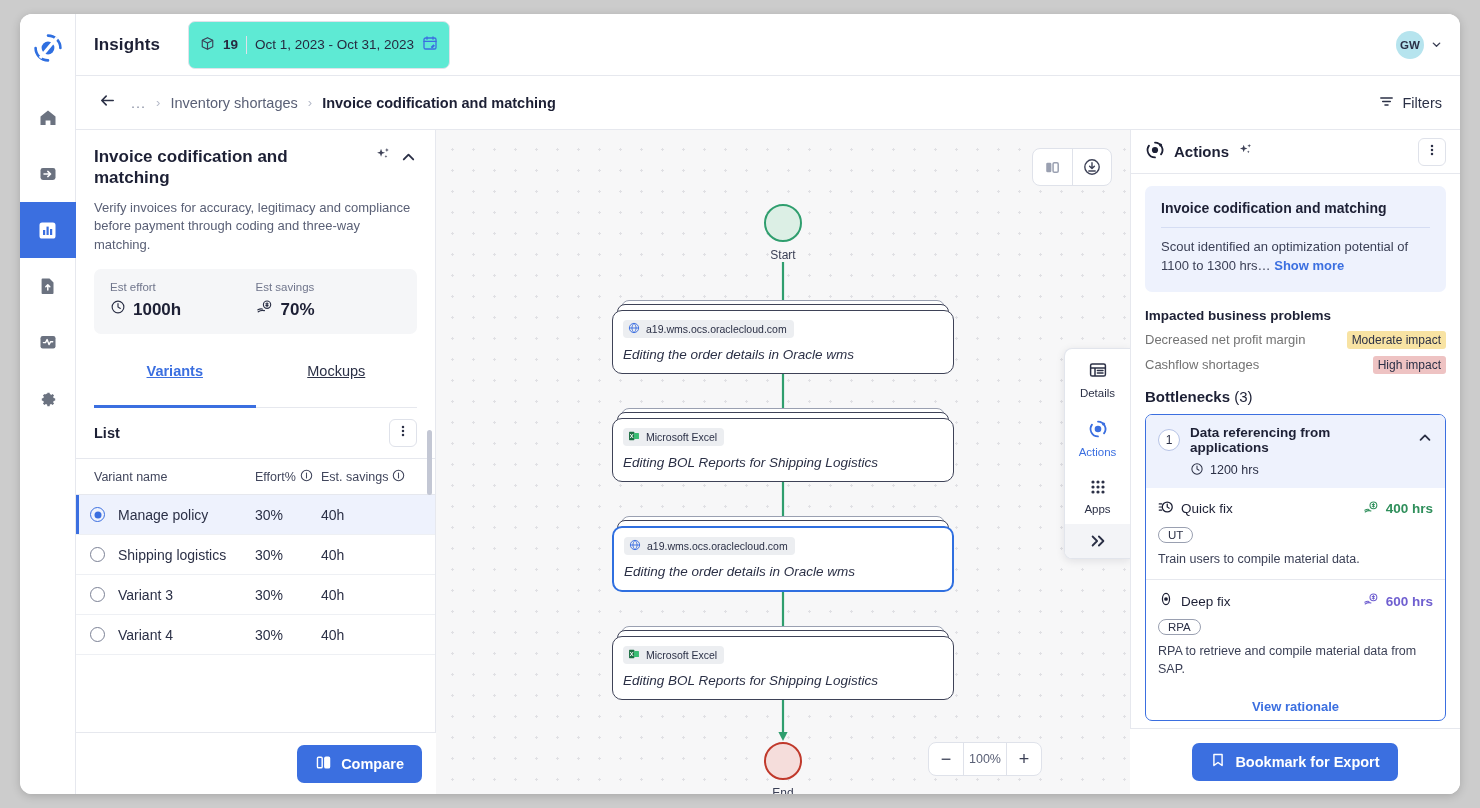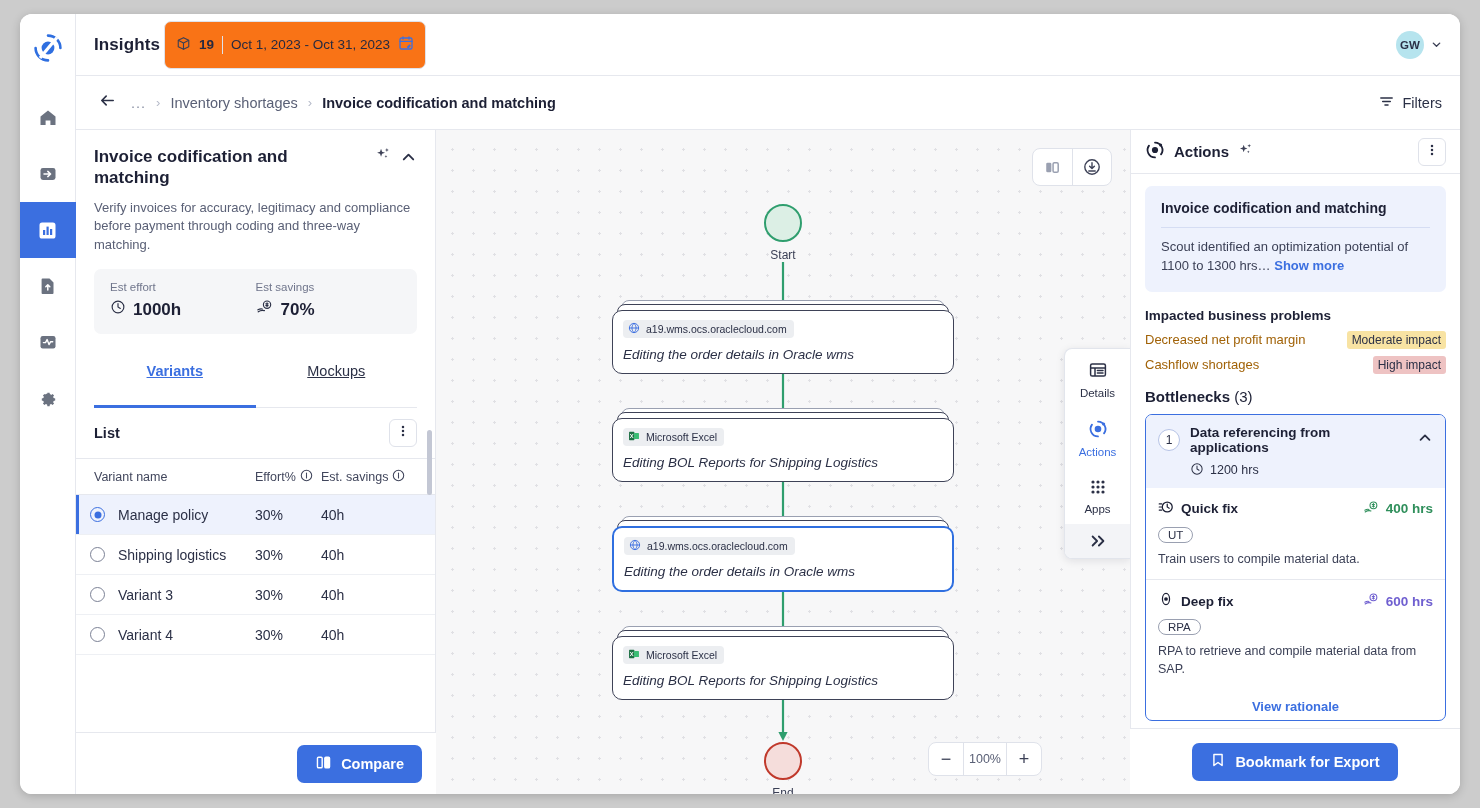--- a/index.html
+++ b/index.html
@@ -35,25 +35,25 @@
   .rail-btn svg { display:block; }
 
   
   .main { flex: 1; display: flex; flex-direction: column; min-width: 0; }
 
   
   .topbar {
     height: 62px; flex: 0 0 62px; display: flex; align-items: center;
     padding: 0 18px; border-bottom: 1px solid #e6e8ee; background:#fff;
   }
-  .app-title { font-size: 17px; font-weight: 700; color: #1d2035; margin-right: 4px; letter-spacing:.1px;}
+  .app-title { font-size: 17px; font-weight: 700; color: #1d2035; margin-right: 28px; letter-spacing:.1px;}
   .date-chip {
     display: flex; align-items: center; gap: 8px;
     border: 1px solid #dfe2ea; border-radius: 7px; height: 48px; padding: 0 11px;
-    font-size: 13.5px; color: #272a40; cursor: pointer; background:#f97316;
+    font-size: 13.5px; color: #272a40; cursor: pointer; background:#5eead4;
   }
   .date-chip .sep { width:1px; height:18px; background:#dfe2ea; }
   .date-chip .cnt { font-weight: 600; }
   .spacer { flex: 1; }
   .avatar-wrap { display:flex; align-items:center; gap:7px; cursor:pointer; }
   .avatar {
     width: 28px; height: 28px; border-radius: 50%; background: #b6e4ee;
     color: #2b3046; font-size: 11.5px; font-weight: 700;
     display: flex; align-items: center; justify-content: center;
   }
@@ -219,41 +219,41 @@
   .rp-head { height: 44px; display:flex; align-items:center; padding: 0 14px; border-bottom:1px solid #e6e8ee; gap:9px;}
   .rp-title { font-size: 15px; font-weight:700; color:#1d2035; }
   .rp-body { flex:1; overflow:hidden; padding: 12px 14px 0 14px; position:relative;}
   .summary-card { background:#eef2fd; border-radius: 7px; padding: 14px 16px 16px 16px; }
   .sc-title { font-size: 14px; font-weight:700; color:#1d2035; }
   .sc-div { height:1px; background:#d5ddf3; margin: 11px 0 10px 0;}
   .sc-text { font-size: 13px; color:#3a3f55; line-height:1.45; }
   .sc-link { color:#3b6fe0; font-weight:600; cursor:pointer; }
   .sec-title { font-size: 13.5px; font-weight:700; color:#1d2035; margin: 16px 0 8px 0;}
   .prob-row { display:flex; align-items:center; margin-bottom: 7px; }
-  .prob-name { font-size: 13px; color: #a16207; }
+  .prob-name { font-size: 13px; color: #737373; }
   .badge { margin-left:auto; font-size: 12px; padding: 2px 5px; border-radius: 3px; }
   .badge.mod { background:#f8e3a3; color:#2b3046; }
   .badge.high { background:#eec3c3; color:#2b3046; }
   .bn-head { font-size:15px; color:#1d2035; margin: 14px 0 9px 0;}
   .bn-head b { font-weight:700; }
   .bn-head span { font-weight:400; }
   .bn-card { border: 1.4px solid #3b6fe0; border-radius: 7px; overflow:hidden;}
   .bn-top { background:#eef2fd; padding: 10px 12px 9px 12px; }
   .bn-trow { display:flex; align-items:center; gap:10px; }
   .bn-num {
     width: 22px; height:22px; border-radius:50%; border:1px solid #b7c4e6; background:#fff;
     font-size:12px; color:#2b3046; display:flex; align-items:center; justify-content:center; flex:0 0 22px;
   }
   .bn-name { font-size:13.5px; font-weight:700; color:#1d2035; }
   .bn-chev { margin-left:auto; color:#2b3046; cursor:pointer;}
   .bn-hrs { display:flex; align-items:center; gap:6px; font-size:12.5px; color:#2b3046; margin: 7px 0 0 32px;}
   .fix { padding: 11px 12px 11px 12px; }
   .fix + .fix { border-top: 1px solid #e6e8ee; }
   .fix-row { display:flex; align-items:center; gap:7px; }
-  .fix-name { font-size:13.5px; font-weight:700; color:#1d2035; }
+  .fix-name { font-size:13.5px; font-weight:400; color:#1d2035; }
   .fix-hrs { margin-left:auto; font-size:13.5px; font-weight:700; display:flex; align-items:center; gap:6px;}
   .fix-hrs.green { color:#2f8f5b; }
   .fix-hrs.purple { color:#6f5fd0; }
   .tag {
     display:inline-block; margin-top:8px; border:1px solid #9aa0b1; border-radius: 10px;
     padding: 1px 9px; font-size: 11.5px; color:#2b3046;
   }
   .fix-desc { font-size:12.5px; color:#3a3f55; margin-top:8px; line-height:1.4; }
   .rationale { text-align:center; font-size:13px; color:#3b6fe0; padding: 10px 0 6px 0; cursor:pointer; font-weight:600;}
 

